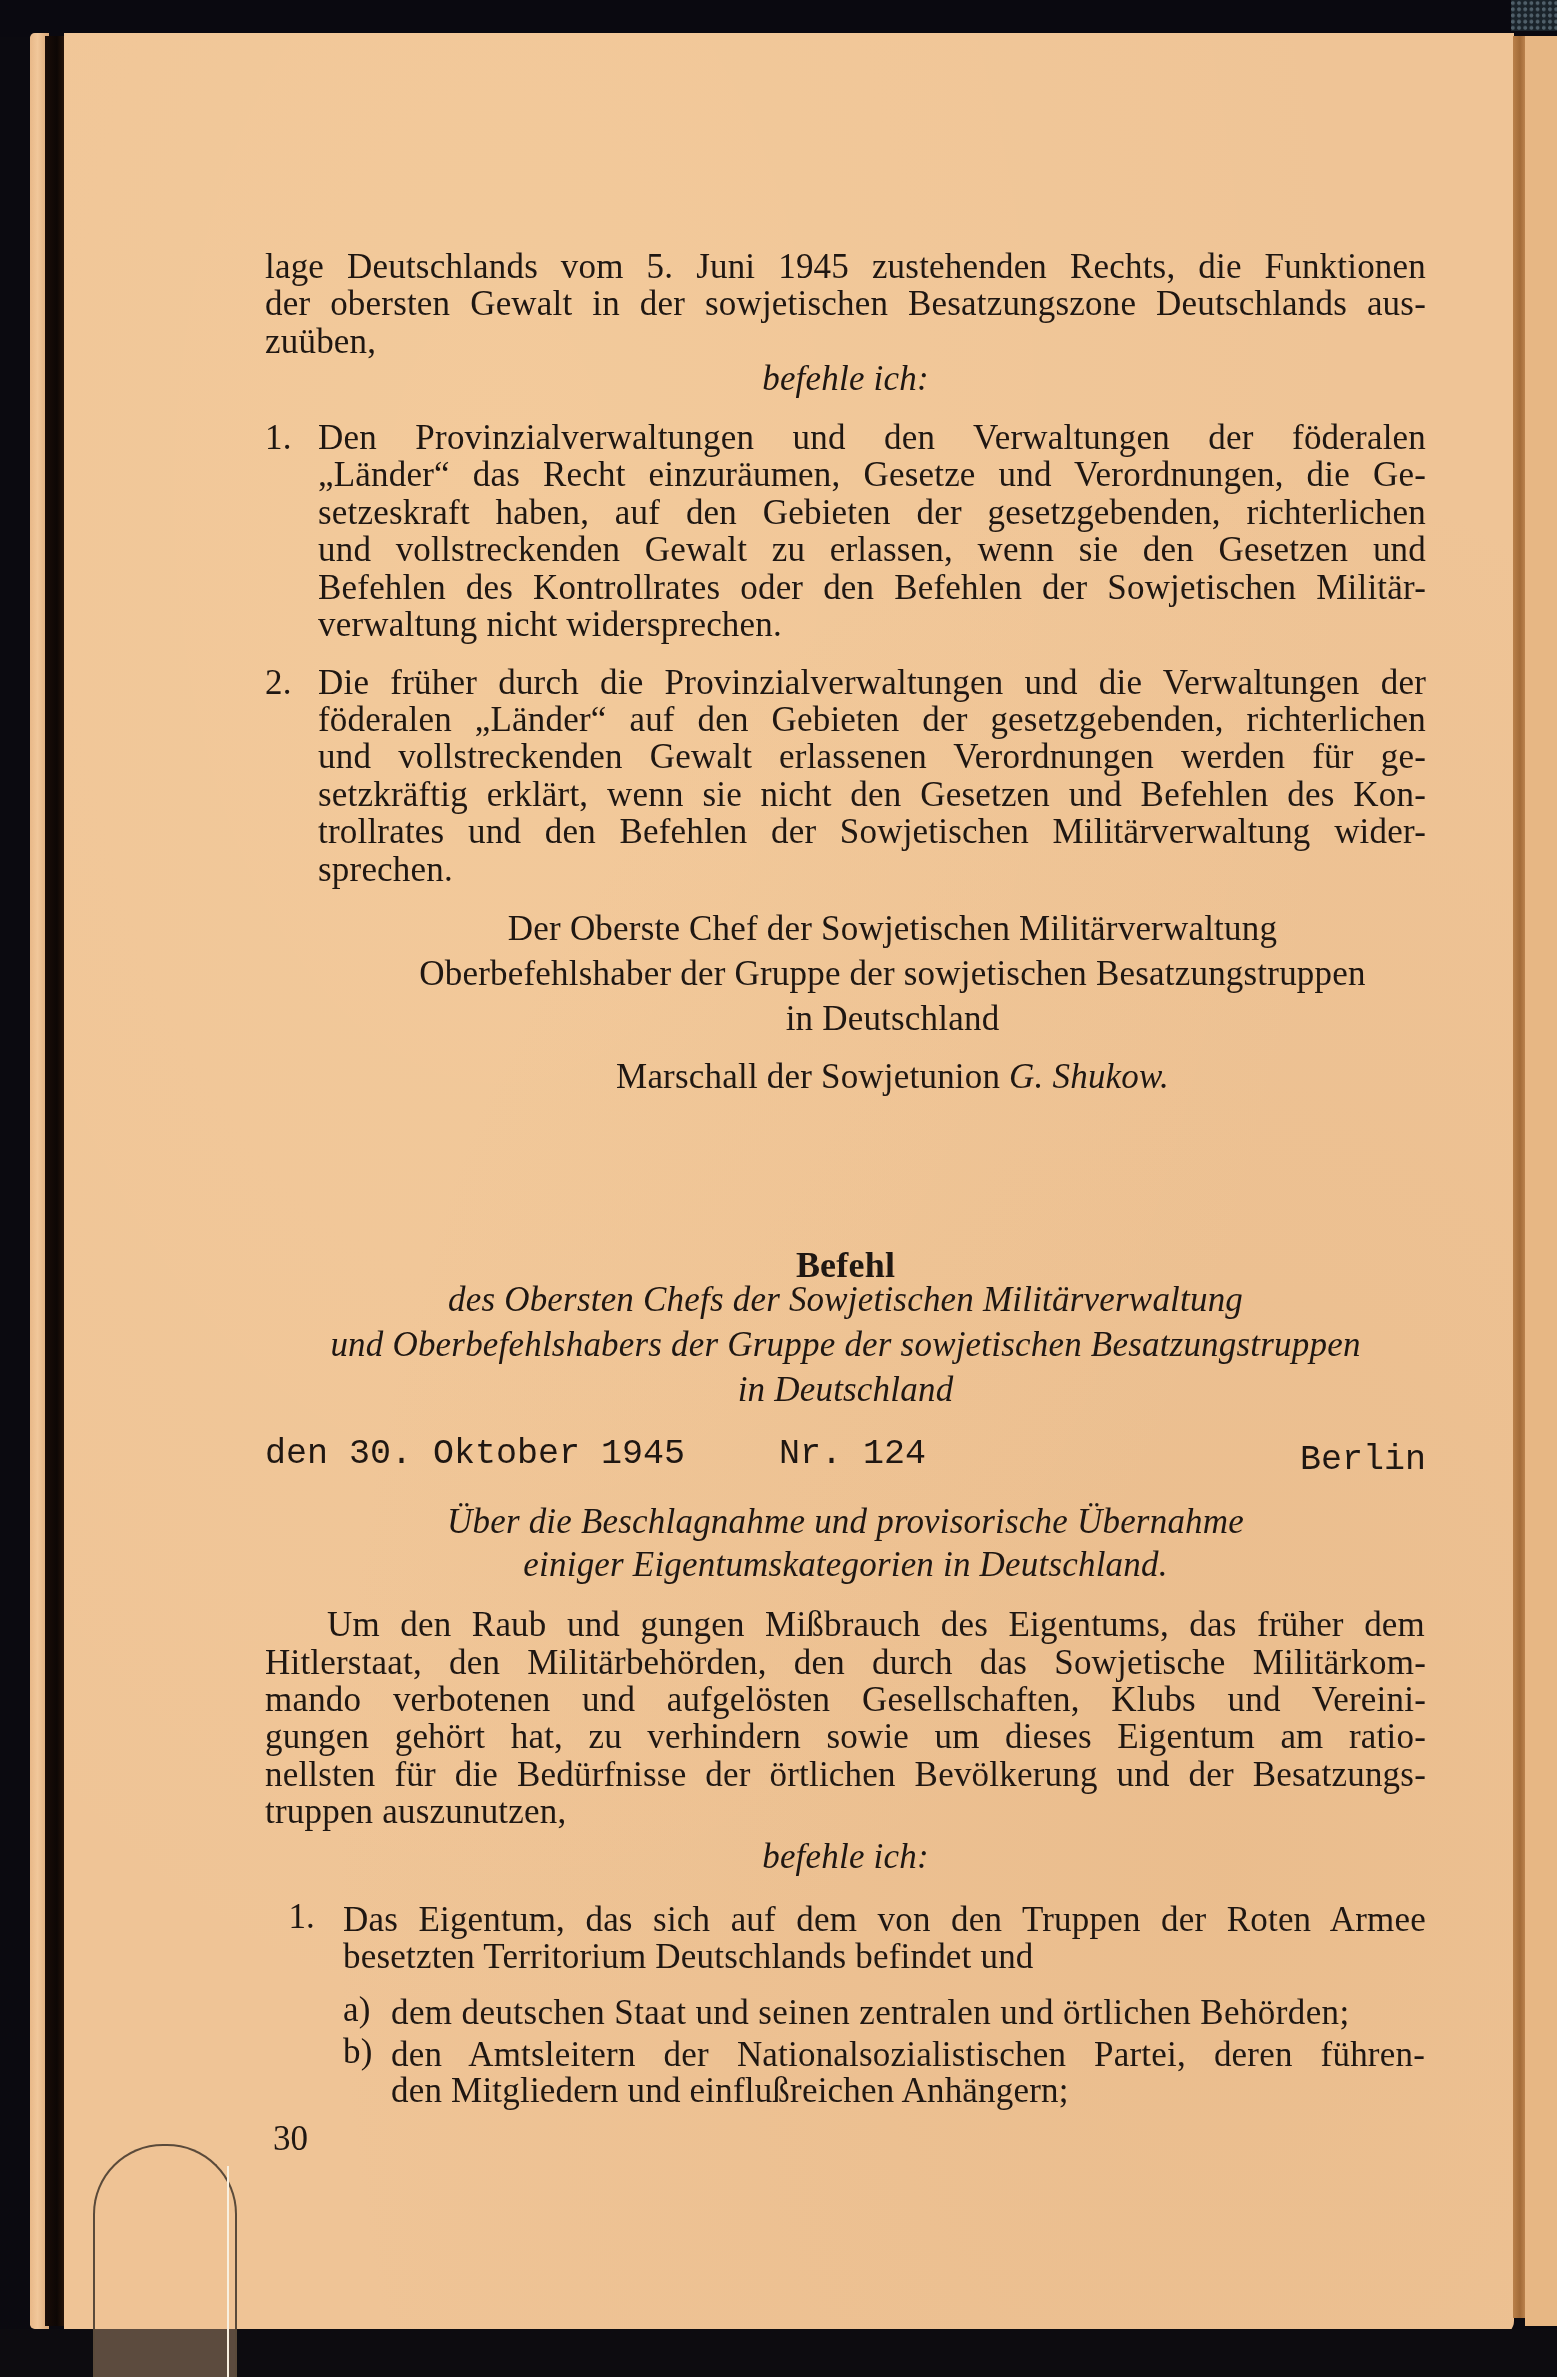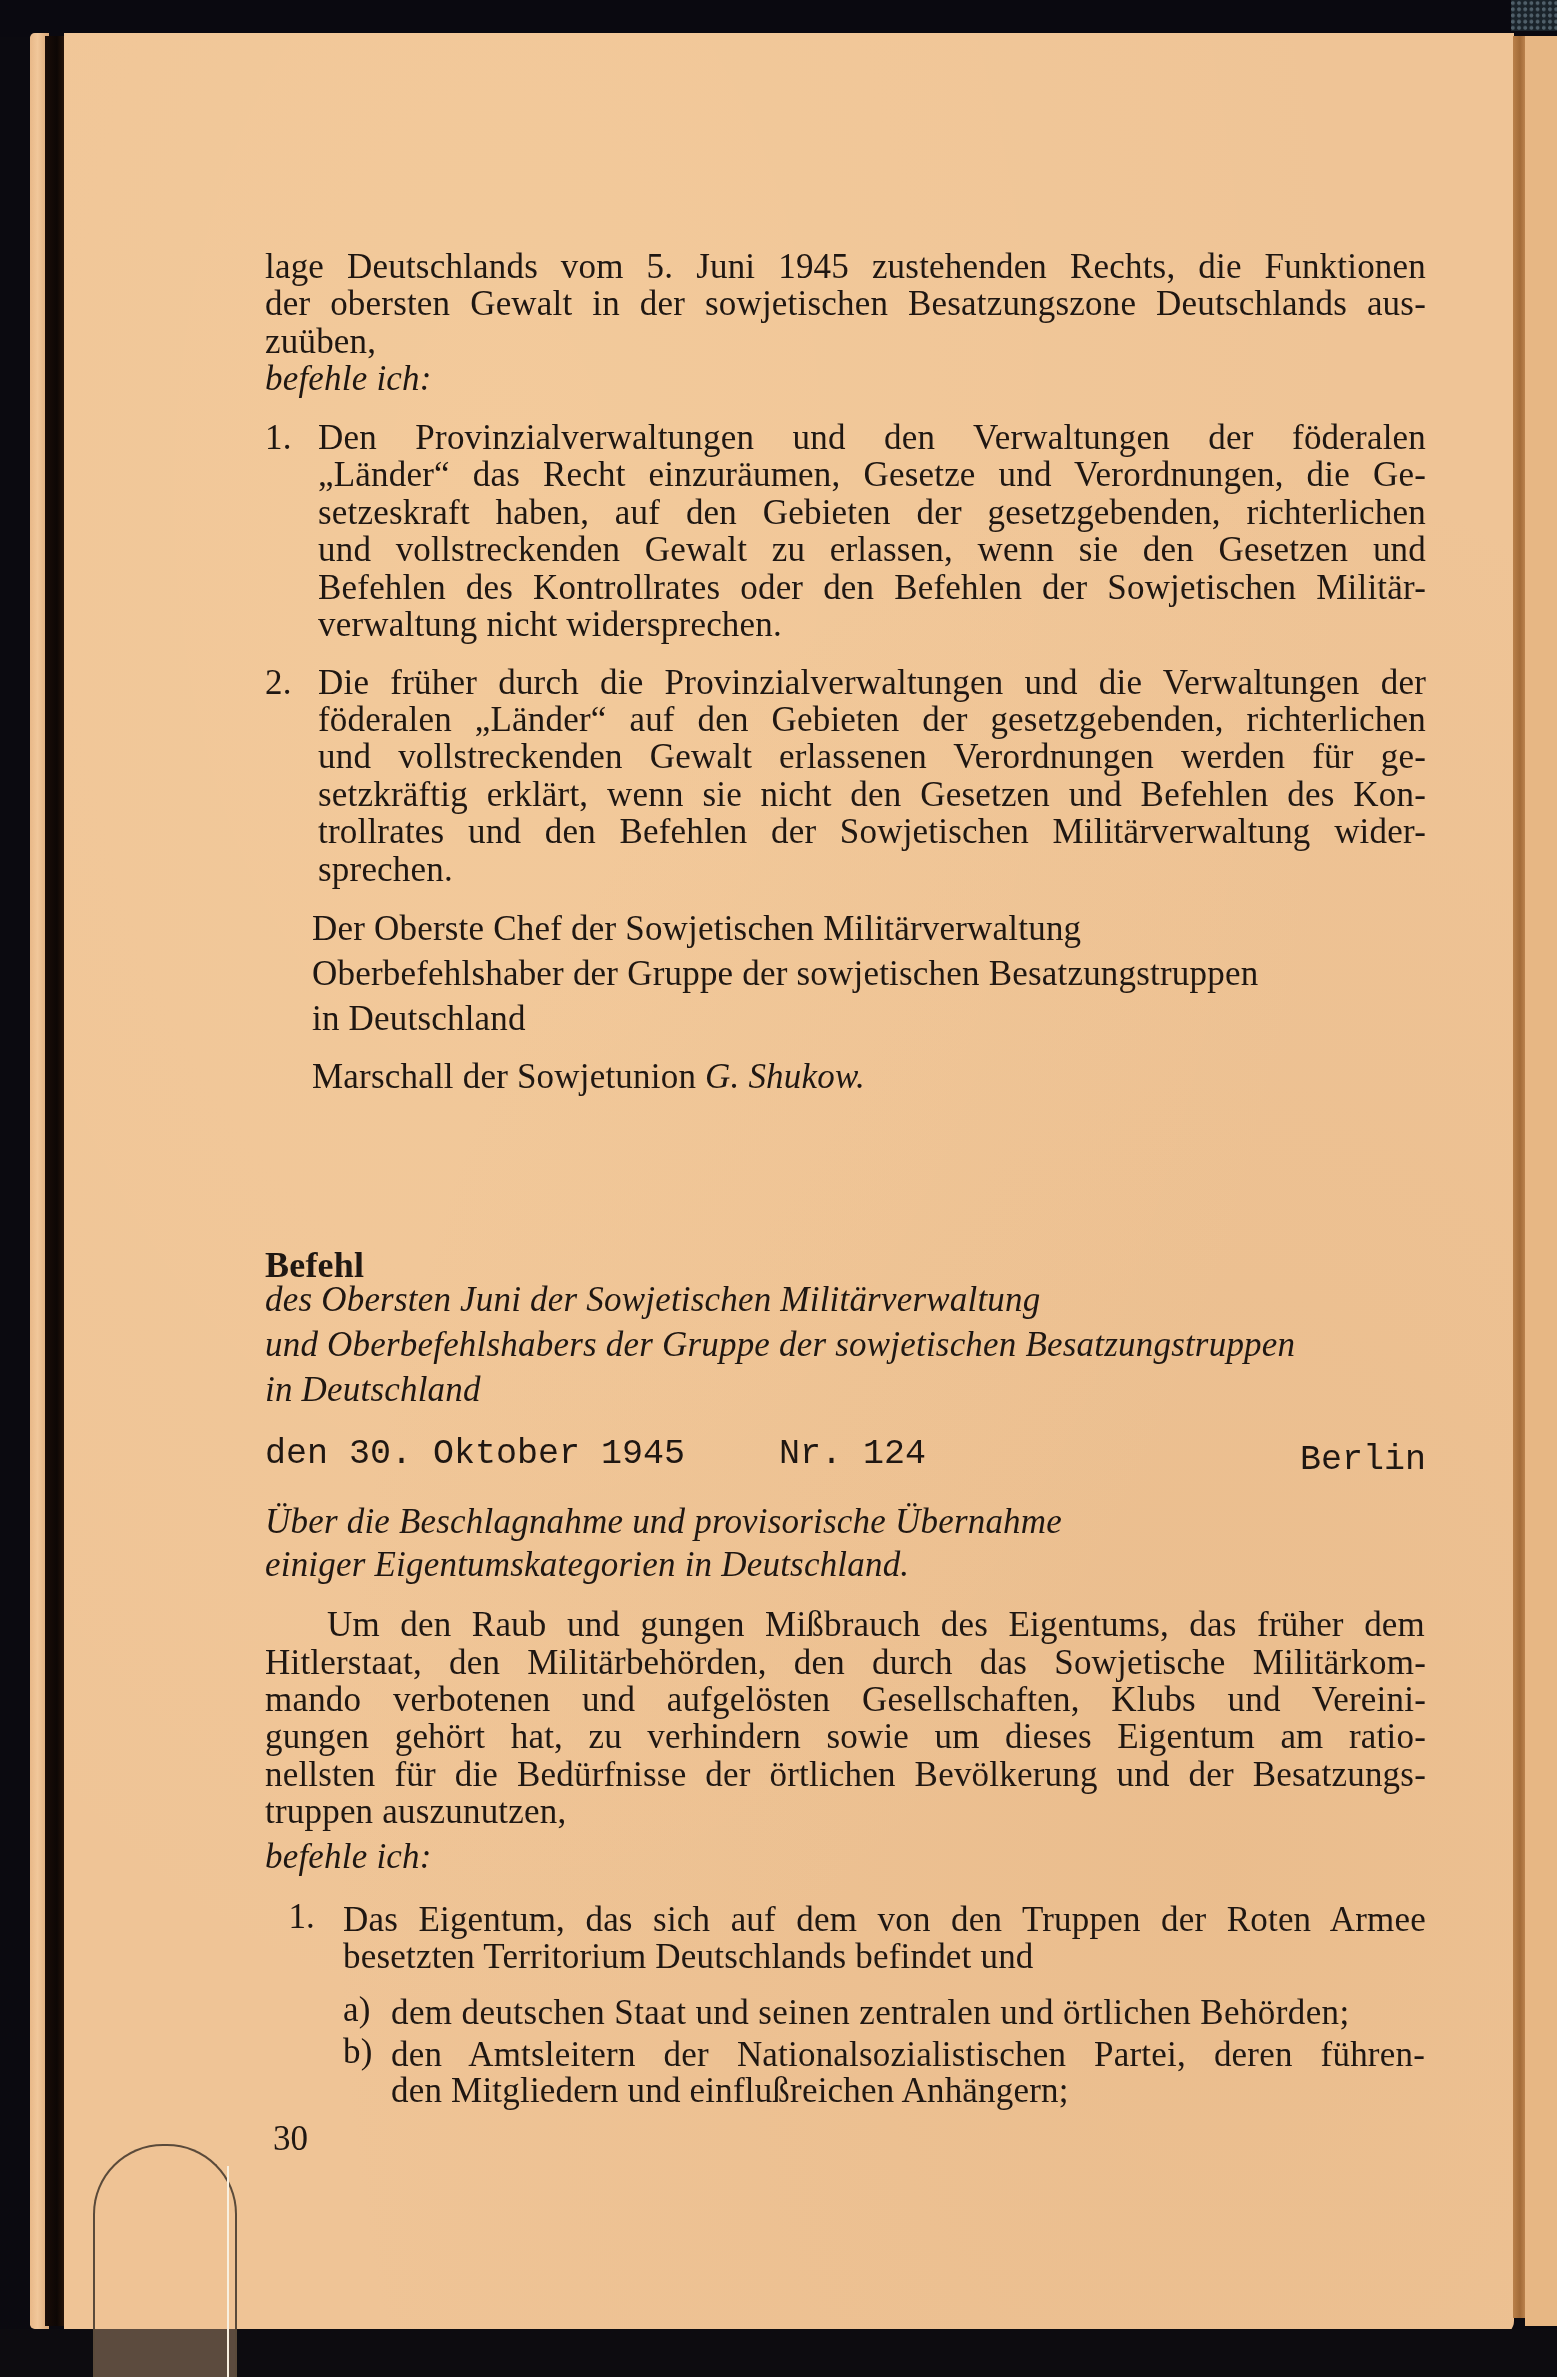--- a/index.html
+++ b/index.html
@@ -55,21 +55,21 @@
   .bookmark-light { position: absolute; left: 227px; top: 2166px; width: 2.3px; height: 218px; background: #f8f0e0; }
 
   
   .content { position: absolute; left: 265px; top: 0; width: 1161px; }
   .line {
     position: absolute; left: 0; width: 1161px;
     font-size: 35px; line-height: 37px; white-space: nowrap;
     letter-spacing: 0.2px;
   }
   .justify { text-align: justify; text-align-last: justify; }
-  .center { }
+  .center { text-align: center; }
   .italic { font-style: italic; }
   .bold { font-weight: bold; }
   .ind1 { left: 53px; width: 1108px; }
   .ind2 { left: 78px; width: 1083px; }
   .ind3 { left: 126px; width: 1034px; }
 
   .hdr-row { position: absolute; left: 0; width: 1161px; font-size: 35px; line-height: 37px; }
   .hdr-row span { position: absolute; white-space: nowrap; font-family: Liberation Mono, monospace; }
 
   .page-number { position: absolute; left: 273px; top: 2120px; font-size: 35px; line-height: 37px; }
@@ -117,21 +117,21 @@
     <div class="line center" style="top:910px; left:47px">Der Oberste Chef der Sowjetischen Militärverwaltung</div>
     <div class="line center" style="top:955px; left:47px">Oberbefehlshaber der Gruppe der sowjetischen Besatzungstruppen</div>
     <div class="line center" style="top:1000px; left:47px">in Deutschland</div>
     <div class="line center" style="top:1058px; left:47px">
       <span>Marschall der Sowjetunion</span>
       <span class="italic">G. Shukow.</span>
     </div>
   </div>
 
   <div class="line center bold" style="top:1247px; font-size:36px">Befehl</div>
-  <div class="line center italic" style="top:1281px">des Obersten Juni der Sowjetischen Militärverwaltung</div>
+  <div class="line center italic" style="top:1281px">des Obersten Chefs der Sowjetischen Militärverwaltung</div>
   <div class="line center italic" style="top:1326px">und Oberbefehlshabers der Gruppe der sowjetischen Besatzungstruppen</div>
   <div class="line center italic" style="top:1371px">in Deutschland</div>
 
   <div class="hdr-row" style="top:1436px">
     <span style="left:0">den 30. Oktober 1945</span>
     <span style="left:514px">Nr. 124</span>
     <span style="right:0; top:6.2px">Berlin</span>
   </div>
 
   <div class="line center italic" style="top:1503px">Über die Beschlagnahme und provisorische Übernahme</div>

